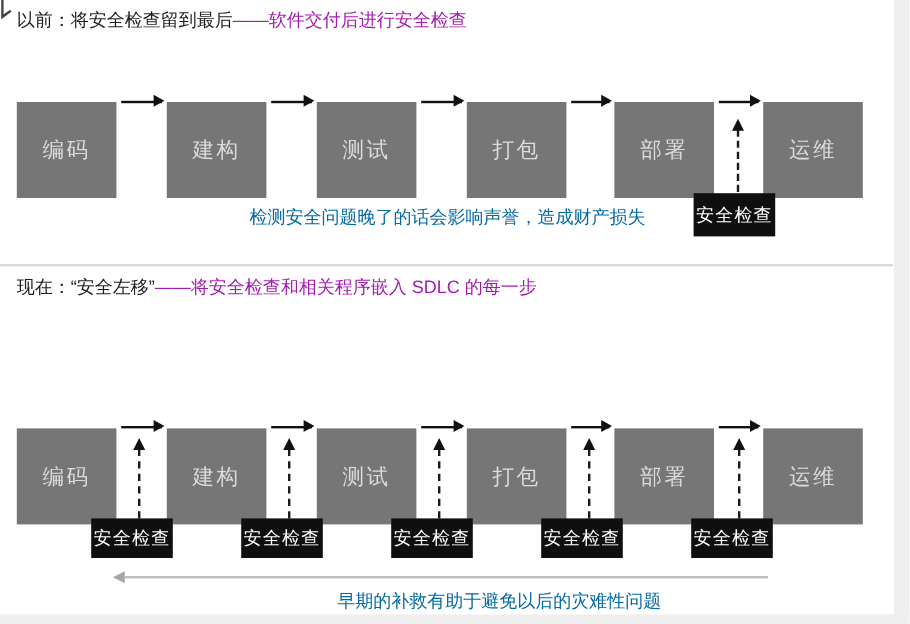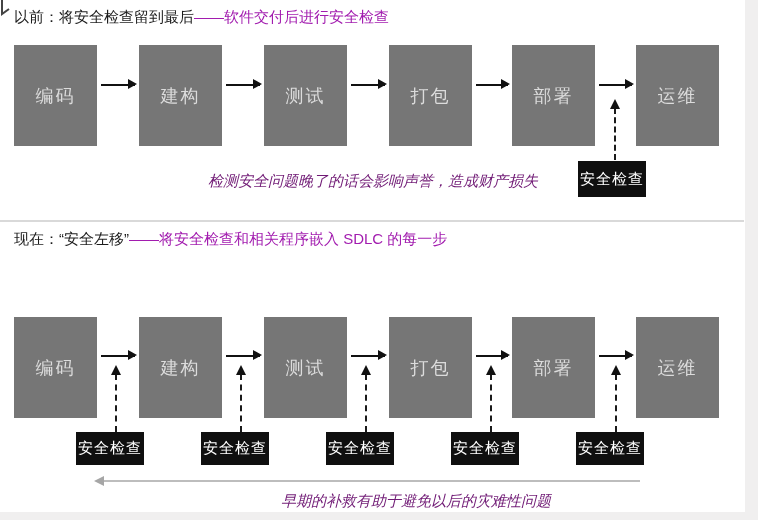--- a/index.html
+++ b/index.html
@@ -5,44 +5,44 @@
   html,body { margin:0; padding:0; }
   .canvas {
     position:relative; width:758px; height:520px; background:#ffffff;
     font-family:"Liberation Sans","DejaVu Sans",sans-serif; overflow:hidden;
   }
   .title { position:absolute; font-size:15px; color:#1c1c1c; white-space:nowrap; }
   .title .strong { font-weight:400; }
   .title .rest { font-weight:400; color:#a21caf; }
 
   .stage {
-    position:absolute; width:83px; height:101px; background:#767676;
+    position:absolute; width:83px; height:80px; background:#767676;
     color:#dcdcdc; display:flex; align-items:center; justify-content:center;
-    font-size:18px; letter-spacing:2px;
+    font-size:18px; letter-spacing:2px;margin-top:40px;
   }
 
   .harrow { position:absolute; height:0; border-top:2px solid #111; }
   .harrow::after {
     content:""; position:absolute; right:-2px; top:-7px; width:0; height:0;
     border-left:9px solid #111; border-top:5px solid transparent; border-bottom:5px solid transparent;
   }
 
   .varrow { position:absolute; width:0; border-left:2px dashed #1a1a1a; }
   .varrow::before {
     content:""; position:absolute; top:-9px; left:-6px; width:0; height:0;
     border-bottom:10px solid #111; border-left:5px solid transparent; border-right:5px solid transparent;
   }
 
   .check {
     position:absolute; width:68px; background:#0f0f0f; color:#ffffff;
     display:flex; align-items:center; justify-content:center;
     font-size:15px; letter-spacing:1px;
   }
 
-  .caption { position:absolute; text-align:center; font-size:15px; color:#701a75; white-space:nowrap;font-style:italic; }
+  .caption { position:absolute; text-align:center; font-size:15px; color:#0369a1; white-space:nowrap; }
 
   .divider { position:absolute; left:0; top:220px; width:744px; height:2px; background:#d9d9d9; }
 
   .shiftarrow { position:absolute; left:104px; top:480px; width:536px; height:0; border-top:2px solid #bdbdbd; }
   .shiftarrow::before {
     content:""; position:absolute; left:-10px; top:-6px; width:0; height:0;
     border-right:10px solid #a6a6a6; border-top:5px solid transparent; border-bottom:5px solid transparent;
   }
 
   .strip-right  { position:absolute; left:745px; top:0; width:13px; height:520px; background:#f0efef; }

